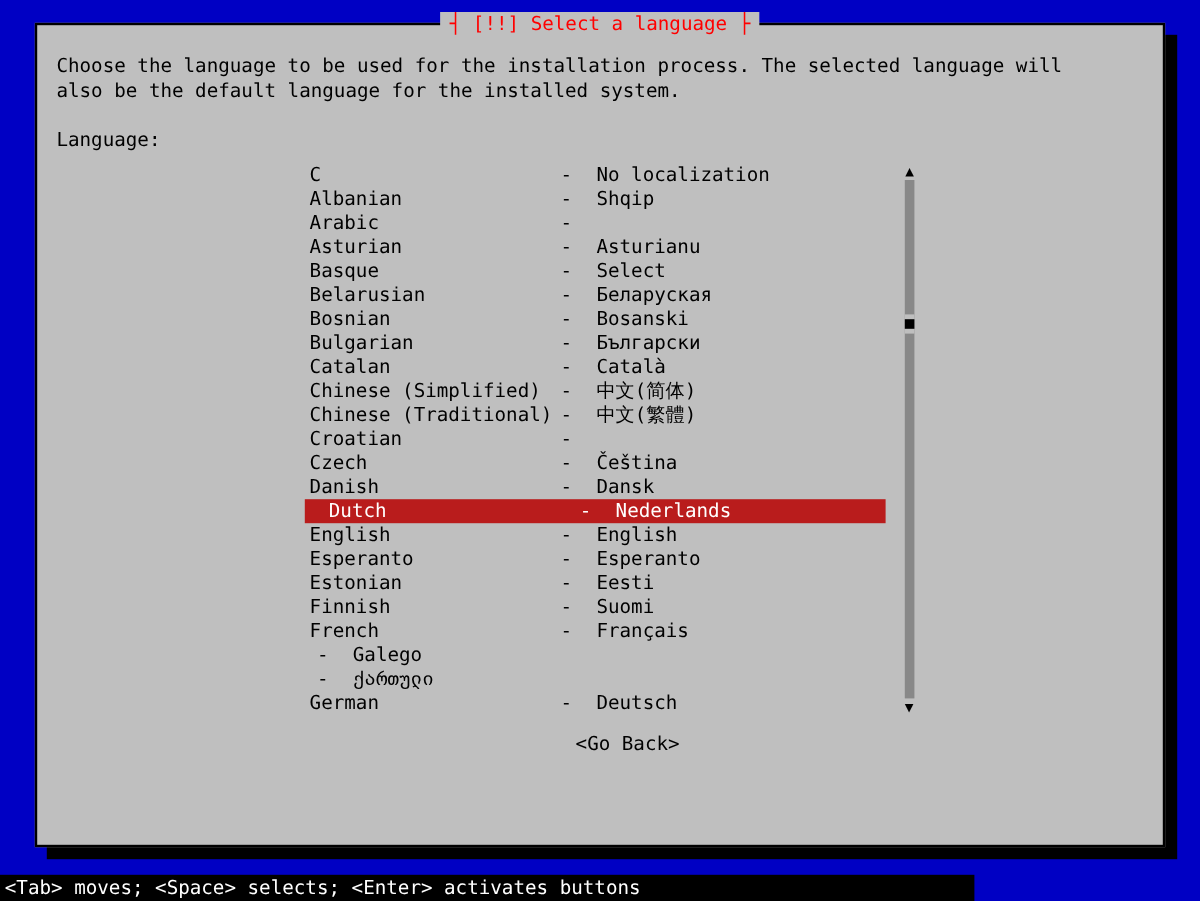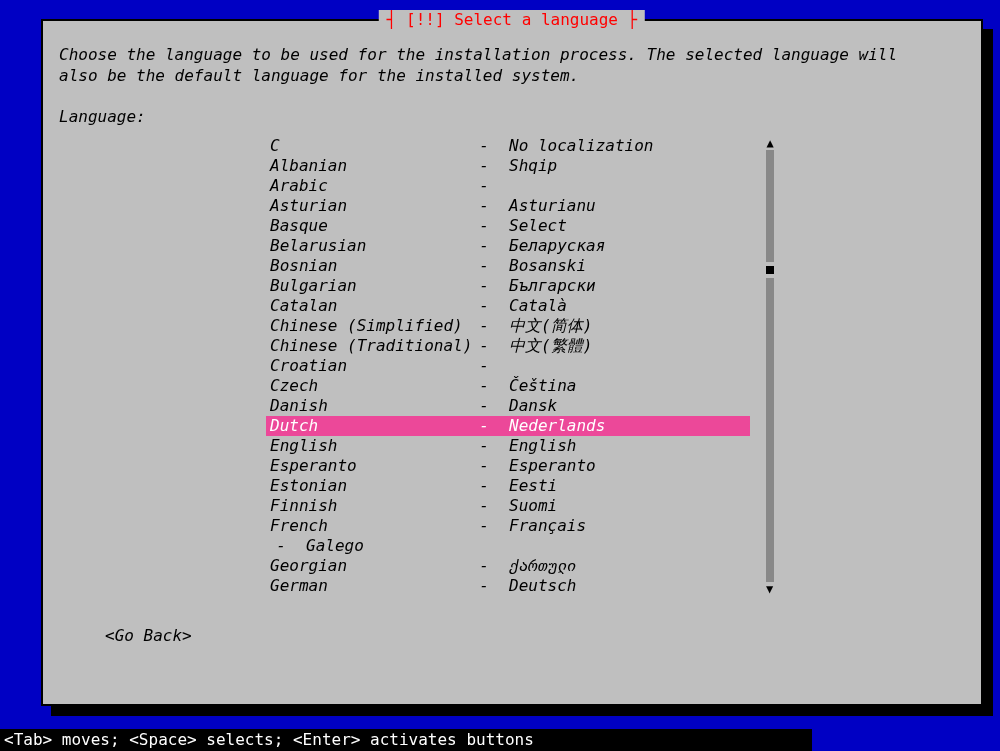--- a/index.html
+++ b/index.html
@@ -7,21 +7,21 @@
       width: 1000px;
       height: 751px;
       overflow: hidden;
       font-family: "DejaVu Sans Mono", "Liberation Mono", monospace;
       font-size: 16px;
       background: #0000c4;
       color: #000;
     }
     .outer {
       position: absolute;
-      left: 41px;
+      left: 29px;
       top: 19px;
       width: 942px;
       height: 687px;
     }
     .drop-shadow {
       position: absolute;
       left: 10px;
       top: 10px;
       width: 942px;
       height: 687px;
@@ -42,21 +42,20 @@
       left: 50%;
       transform: translateX(-50%);
       background: #bfbfbf;
       padding: 0 8px;
       white-space: pre;
       color: #ff0000;
       font-weight: normal;
     }
     .inner {
       padding: 24px 16px 16px 16px;
-      font-style: italic;
     }
     .prompt {
       color: #000;
       line-height: 1.3;
       white-space: pre-wrap;
     }
     .label {
       margin-top: 20px;
       margin-bottom: 10px;
       color: #000;
@@ -72,22 +71,23 @@
     .row {
       display: flex;
       align-items: center;
       height: 20px;
       line-height: 20px;
       color: #000;
       white-space: pre;
       cursor: default;
     }
     .row.selected {
-      background: #ec4899;
+      background: #b91c1c;
       color: #fff;
+      padding-left: 16px;
     }
     .col-left { width: 203px; padding-left: 4px; }
     .col-sep  { width: 30px; text-align: center; }
     .col-right{ flex: 1; padding-left: 10px; }
     .scrollbar {
       position: absolute;
       right: -24px;
       top: 2px;
       width: 8px;
       bottom: 2px;
@@ -112,24 +112,25 @@
       width: 8px;
       background: #bfbfbf;
     }
     .sb-thumb {
       position: absolute;
       left: 0;
       width: 8px;
       background: #000;
     }
     .go-back {
-      margin-top: 30px;
+      margin-top: 14px;
       margin-left: 46px;
       color: #000;
       cursor: default;
+      text-align: center;
     }
     .footer {
       position: absolute;
       left: 0;
       bottom: 0;
       width: 812px;
       height: 22px;
       background: #000;
       color: #fff;
       padding-left: 4px;
@@ -163,21 +164,21 @@
             <div class="row"><span class="col-left">Croatian</span><span class="col-sep">-</span></div>
             <div class="row"><span class="col-left">Czech</span><span class="col-sep">-</span><span class="col-right">Čeština</span></div>
             <div class="row"><span class="col-left">Danish</span><span class="col-sep">-</span><span class="col-right">Dansk</span></div>
             <div class="row selected"><span class="col-left">Dutch</span><span class="col-sep">-</span><span class="col-right">Nederlands</span></div>
             <div class="row"><span class="col-left">English</span><span class="col-sep">-</span><span class="col-right">English</span></div>
             <div class="row"><span class="col-left">Esperanto</span><span class="col-sep">-</span><span class="col-right">Esperanto</span></div>
             <div class="row"><span class="col-left">Estonian</span><span class="col-sep">-</span><span class="col-right">Eesti</span></div>
             <div class="row"><span class="col-left">Finnish</span><span class="col-sep">-</span><span class="col-right">Suomi</span></div>
             <div class="row"><span class="col-left">French</span><span class="col-sep">-</span><span class="col-right">Français</span></div>
             <div class="row"><span class="col-sep">-</span><span class="col-right">Galego</span></div>
-            <div class="row"><span class="col-left">Georgian</span><span class="col-sep">-</span><span class="col-right">ქართული</span></div>
+            <div class="row"><span class="col-sep">-</span><span class="col-right">ქართული</span></div>
             <div class="row"><span class="col-left">German</span><span class="col-sep">-</span><span class="col-right">Deutsch</span></div>
           </div>
         <div class="scrollbar">
           <div class="sb-arrow">▲</div>
           <div class="sb-track">
             <div class="sb-gap" style="top:112px;height:16px;"></div>
             <div class="sb-thumb" style="top:116px;height:8px;"></div>
           </div>
           <div class="sb-arrow" style="position:absolute;bottom:0;">▼</div>
         </div>

